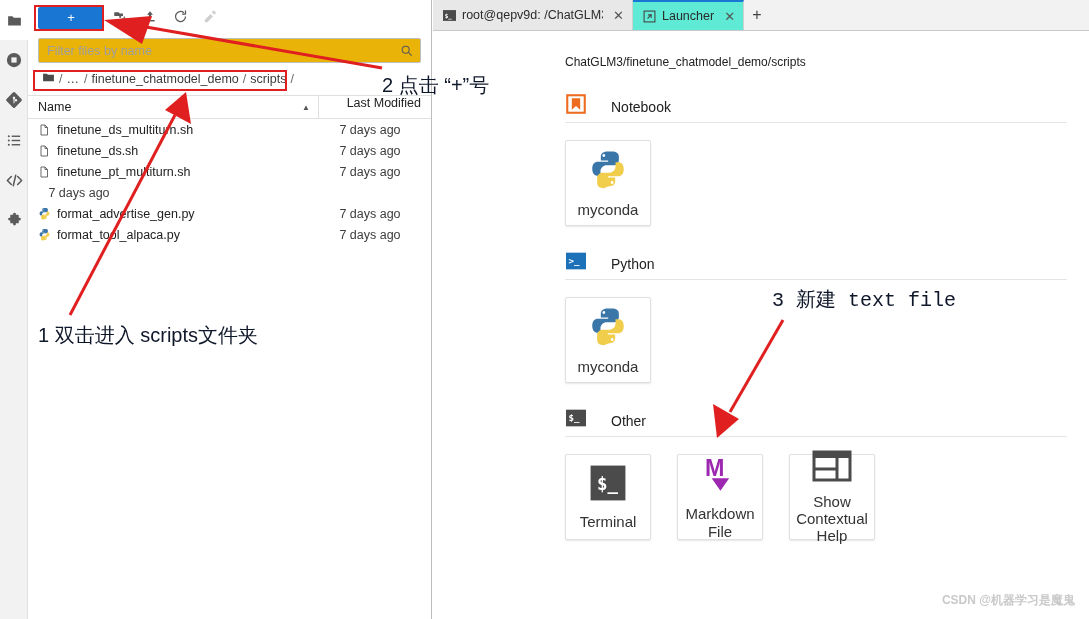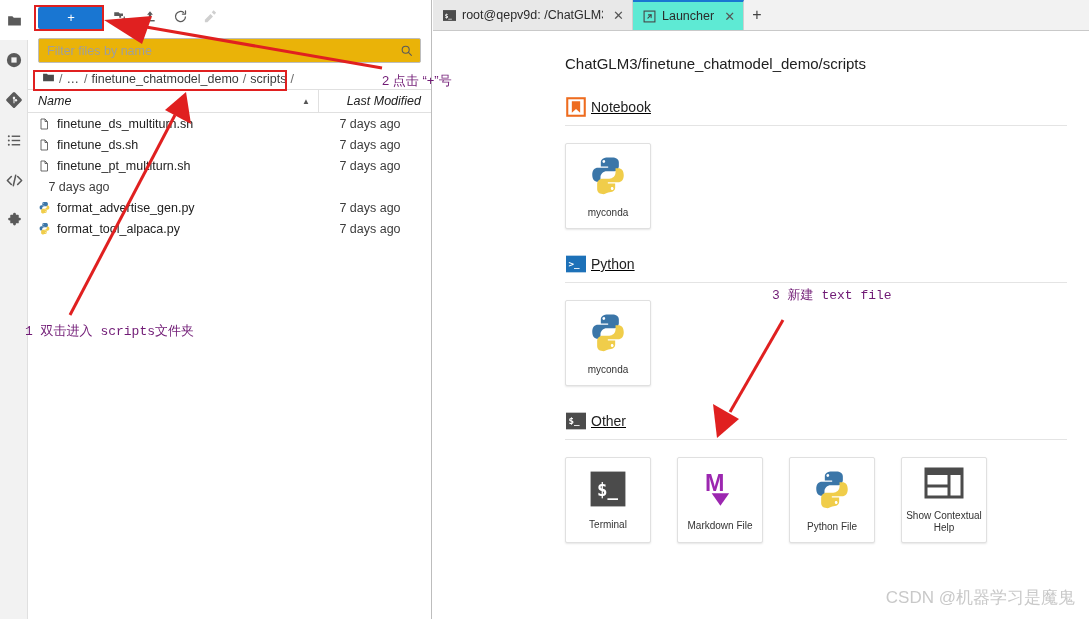--- a/index.html
+++ b/index.html
@@ -96,27 +96,27 @@
     font-size: 12.5px;
     color: #3c3c3c;
     padding: 0 4px;
     box-sizing: border-box;
   }
   .breadcrumb .sep { color: #6b6b6b; }
   .breadcrumb .crumb { white-space: nowrap; }
   .breadcrumb .dots { letter-spacing: 1px; }
 
   .fb-head {
+    margin-top: 6px;
     height: 22px;
-    display: flex; align-items: center;
+    display: flex; 
     border-top: 1px solid #e0e0e0;
     border-bottom: 1px solid #e0e0e0;
     font-size: 12.5px;
     color: #212121;
-    font-style: italic;
   }
   .fb-head .col-name {
     flex: 1;
     padding-left: 10px;
     display: flex; align-items: center; justify-content: space-between;
     border-right: 1px solid #e0e0e0;
     height: 100%;
     box-sizing: border-box;
   }
   .fb-head .sort { font-size: 8px; color: #555; padding-right: 8px; }
@@ -196,56 +196,55 @@
   .tab-icon { display: flex; align-items: center; }
 
   .launcher {
     padding: 24px 0 0 0;
     height: 588px;
     box-sizing: border-box;
     overflow: hidden;
     position: relative;
   }
   .launcher-path {
-    font-size: 15px;
+    font-size: 12px;
     color: #212121;
     padding-left: 132px;
   }
   .section {
     padding-left: 132px;
     margin-top: 24px;
   }
   .section-head {
-    display: flex; align-items: center;
-    gap: 4px;
+    display: flex; align-items: flex-end;
+    gap: 24px;
     padding-bottom: 7px;
     border-bottom: 1px solid #e4e4e4;
     margin-right: 22px;
-    text-decoration: underline;
   }
   .section-title { font-size: 14px; color: #212121; }
   .cards {
     display: flex;
     gap: 26px;
     margin-top: 17px;
   }
   .card {
     width: 86px; height: 86px;
     border: 1px solid #e0e0e0;
     border-radius: 2px;
     background: #fff;
     box-shadow: 0 1px 2px rgba(0,0,0,0.10);
     display: flex; flex-direction: column;
     align-items: center; justify-content: center;
     gap: 7px;
     cursor: pointer;
     box-sizing: border-box;
   }
   .card .clabel {
-    font-size: 10px;
+    font-size: 15px;
     color: #333;
     text-align: center;
     line-height: 1.15;
     padding: 0 4px;
   }
   .card-wrap { position: relative; }
   .card-wrap.highlight::after {
     content: "";
     position: absolute;
     left: -8px; top: -8px;
@@ -254,42 +253,43 @@
     box-sizing: border-box;
     pointer-events: none;
   }
 
   
   .sec-ico { width: 22px; height: 22px; display:flex; align-items:center; justify-content:center; }
 
   
   .anno {
     position: absolute;
-    color: #701a75;
-    font-size: 13px;
+    color: #0f172a;
+    font-size: 20px;
     white-space: nowrap;
     font-family: "Liberation Sans", sans-serif;
   }
   .redbox {
     position: absolute;
     border: 2px solid #e02020;
     box-sizing: border-box;
     pointer-events: none;
   }
   .overlay {
     position: absolute; left: 0; top: 0;
     width: 1089px; height: 619px;
     pointer-events: none;
   }
   .watermark {
     position: absolute;
     right: 14px; bottom: 10px;
-    font-size: 17px;
+    font-size: 12px;
     color: #c9c9c9;
     white-space: nowrap;
+    font-weight: bold;
   }
 </style>
 </head>
 <body>
 
 <div id="app">
 
   <div class="rail">
     <div class="rail-item active">
       <span>
@@ -580,29 +580,20 @@
          <div class="card">
            <span><svg width="40" height="40" viewBox="0 0 24 24">
         <text x="3" y="13" font-family="Liberation Sans, sans-serif" font-size="14" font-weight="bold" fill="#9c27b0">M</text>
         <polygon points="7,14.5 17.5,14.5 12.25,22" fill="#9c27b0"></polygon>
       </svg></span>
            <span class="clabel">Markdown File</span>
          </div>
        </div>
               <div class="card-wrap">
          <div class="card">
-           <span><svg width="42" height="42" viewBox="0 0 24 24">
-        <path d="M11.9 2c-2.3 0-4 .9-4 2.8v2.4h4.2v.7H6.3C4.3 7.9 3 9.4 3 11.9s1.2 4 3.2 4h1.5v-2.5c0-2 1.6-3.5 3.6-3.5h3.9c1.7 0 3-1.4 3-3.1V4.8C18.2 3 16.6 2 14.4 2zm-2.3 1.4c.5 0 .8.4.8.9s-.4.8-.8.8-.8-.4-.8-.8.4-.9.8-.9z" fill="#3b76a8"></path>
-        <path d="M12.1 22c2.3 0 4-.9 4-2.8v-2.4h-4.2v-.7h5.8c2 0 3.3-1.5 3.3-4s-1.2-4-3.2-4h-1.5v2.5c0 2-1.6 3.5-3.6 3.5H8.8c-1.7 0-3 1.4-3 3.1v3c0 1.8 1.6 2.8 3.8 2.8zm2.3-1.4c-.5 0-.8-.4-.8-.9s.4-.8.8-.8.8.4.8.8-.3.9-.8.9z" fill="#f0cd4a"></path>
-      </svg></span>
-           <span class="clabel">Python File</span>
-         </div>
-       </div>
-              <div class="card-wrap">
-         <div class="card">
            <span><svg width="40" height="32" viewBox="0 0 40 32">
         <rect x="2" y="2" width="36" height="28" fill="none" stroke="#4b4b4b" stroke-width="3"></rect>
         <rect x="2" y="2" width="36" height="6" fill="#4b4b4b"></rect>
         <line x1="25" y1="8" x2="25" y2="30" stroke="#4b4b4b" stroke-width="3"></line>
         <line x1="2" y1="19" x2="25" y2="19" stroke="#4b4b4b" stroke-width="3"></line>
       </svg></span>
            <span class="clabel">Show Contextual Help</span>
          </div>
        </div>
             </div>
@@ -632,20 +623,20 @@
       <g>
         <line x1="783" y1="320" x2="730" y2="412" stroke="#e02020" stroke-width="3"></line>
         <polygon points="717,438 713,404 739,419" fill="#e02020"></polygon>
       </g>
 
       <g>
         <polygon points="717,438 713,404 739,419" fill="#e02020" opacity="0"></polygon>
       </g>
     </svg>
 
-    <div class="anno" style="left:25px; top:322px;font-family:Liberation Mono, monospace;">1 双击进入 scripts文件夹</div>
+    <div class="anno" style="left:38px; top:322px;">1 双击进入 scripts文件夹</div>
     <div class="anno" style="left:382px; top:72px;">2 点击 “+”号</div>
     <div class="anno" style="left:772px; top:286px;font-family:Liberation Mono, monospace;">3 新建 text file</div>
 
     <div class="watermark">CSDN @机器学习是魔鬼</div>
   </div>
 
 </div>
 
 </body></html>

